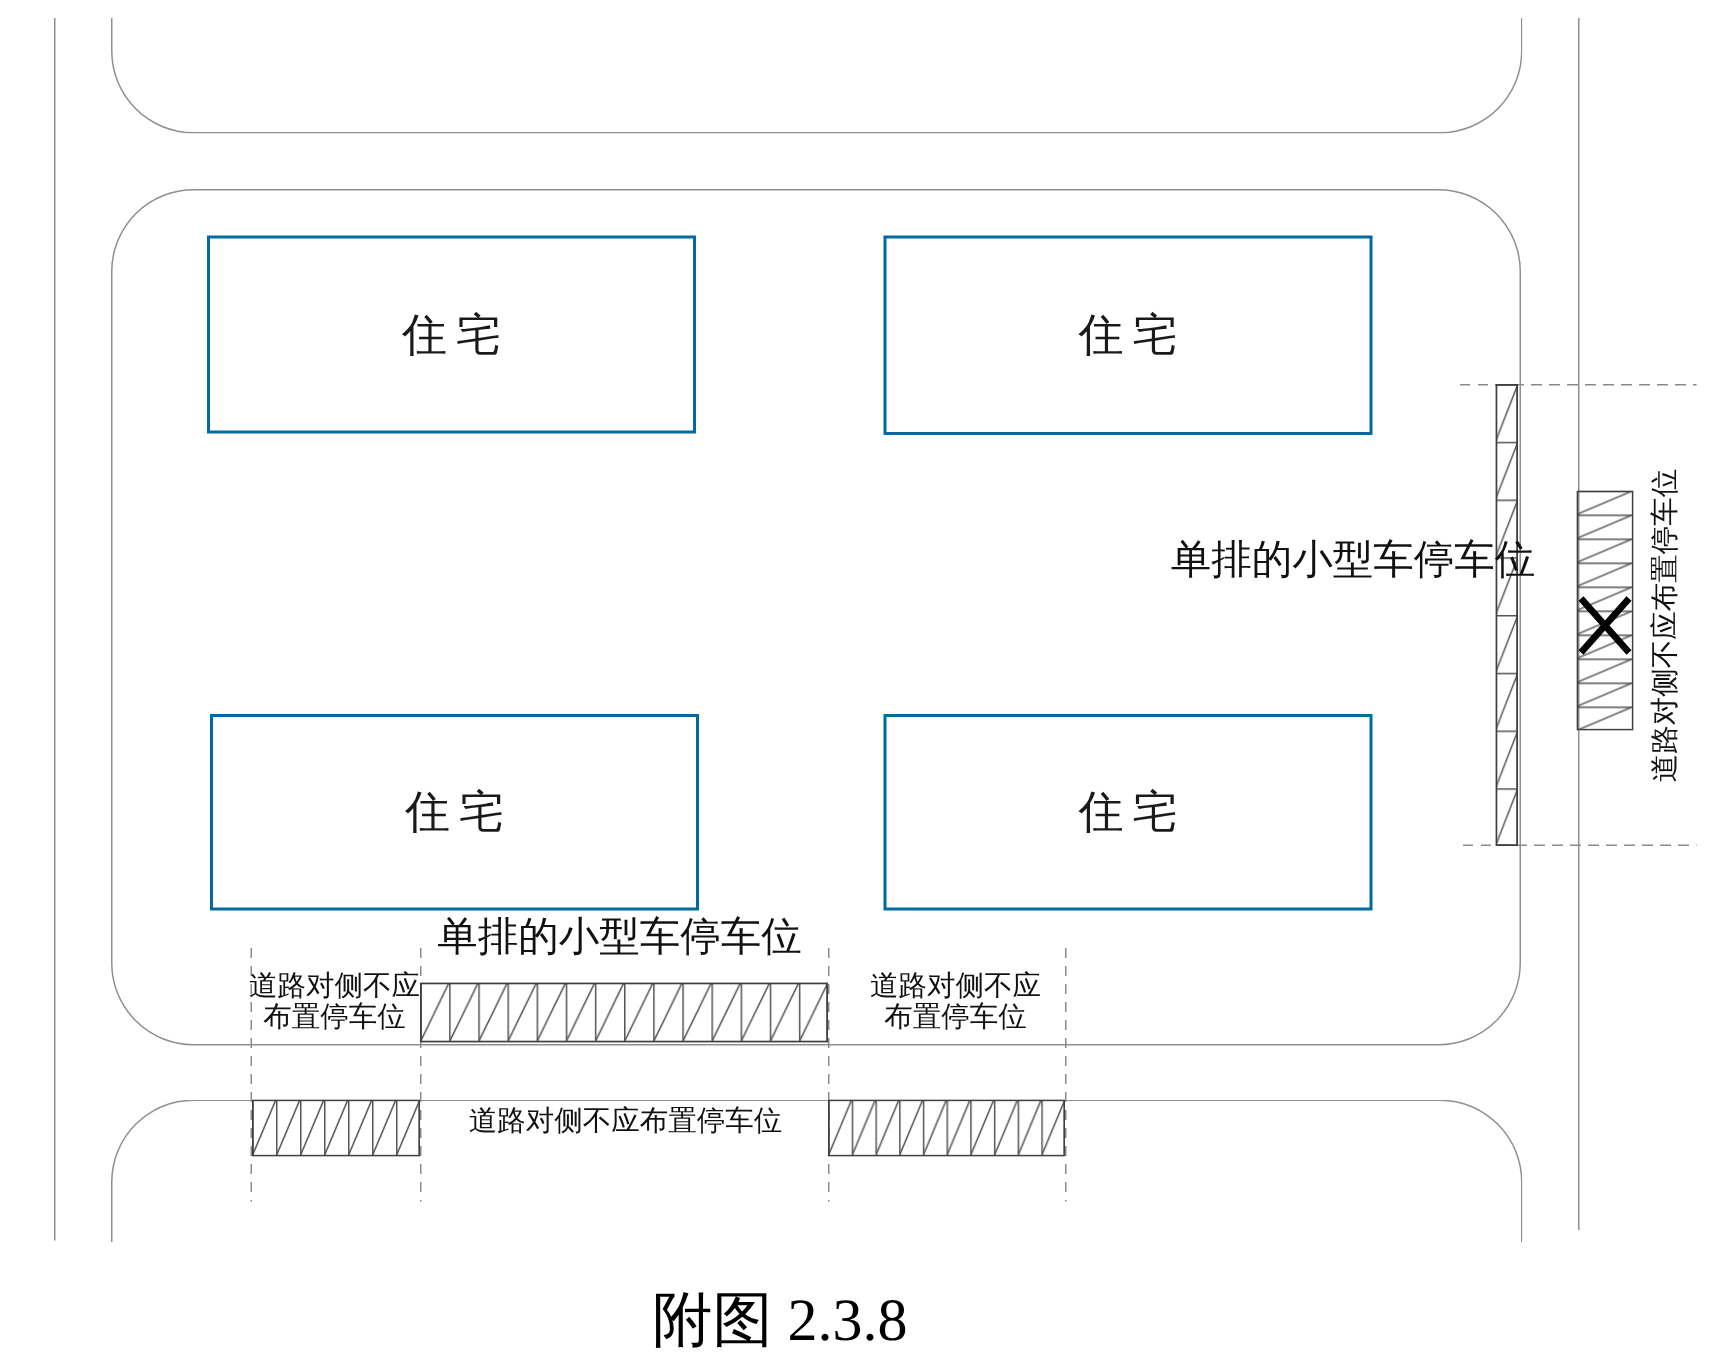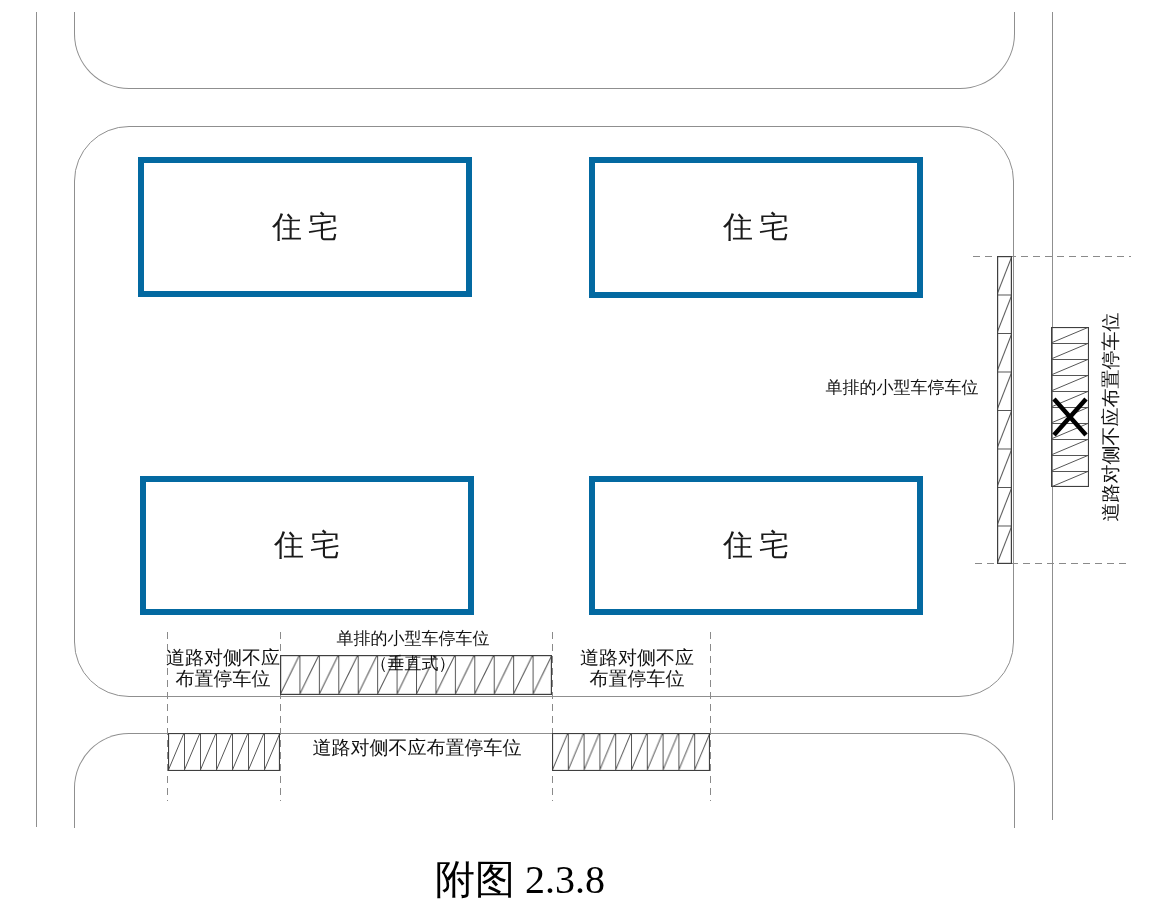--- a/index.html
+++ b/index.html
@@ -9,31 +9,31 @@
   .abs{position:absolute;}
 
   
   .vline{width:0;border-left:1px solid #8f8f8f;}
   .block{border:1px solid #8f8f8f;background:transparent;}
   .block-top{border-top:none;border-radius:0 0 55px 55px;}
   .block-main{border-radius:55px;}
   .block-bottom{border-bottom:none;border-radius:55px 55px 0 0;}
 
   
-  .building{border:6px solid #0369a1;background:#fff;display:flex;
+  .building{border:2px solid #0369a1;background:#fff;display:flex;
             align-items:center;justify-content:center;}
   .building span{font-size:30px;letter-spacing:6px;text-indent:6px;color:#1a1a1a;}
 
   
   .dash-h{height:1px;background:repeating-linear-gradient(to right,#8a8a8a 0 7px,transparent 7px 12px);}
   .dash-v{width:1px;background:repeating-linear-gradient(to bottom,#8a8a8a 0 7px,transparent 7px 12px);}
 
   
   .lbl{color:#111;text-align:center;white-space:nowrap;}
-  .lbl-23{font-size:17px;line-height:25px;margin-top:14px;}
+  .lbl-23{font-size:27px;line-height:25px;}
   .lbl-19{font-size:19px;line-height:21px;}
   .lbl-vert{transform:rotate(-90deg);transform-origin:center center;}
   .caption{width:1040px;text-align:center;font-size:40px;line-height:44px;color:#000;}
 
   svg{display:block;}
 </style>
 </head>
 <body>
 
 <div class="canvas">
@@ -118,21 +118,20 @@
   </svg>
 
   <div class="abs lbl lbl-23" style="left:772px;top:361px;width:260px;">
     <div>单排的小型车停车位</div>
   </div>
 
   <div class="abs lbl lbl-19 lbl-vert" style="left:1005px;top:407px;width:210px;height:20px;">道路对侧不应布置停车位</div>
 
   <div class="abs lbl lbl-23" style="left:283px;top:612px;width:260px;">
     <div>单排的小型车停车位</div>
-    <div>（垂直式）</div>
   </div>
 
   <div class="abs lbl lbl-19" style="left:160px;top:647px;width:126px;">
     <div>道路对侧不应</div>
     <div>布置停车位</div>
   </div>
 
   <div class="abs lbl lbl-19" style="left:574px;top:647px;width:126px;">
     <div>道路对侧不应</div>
     <div>布置停车位</div>

